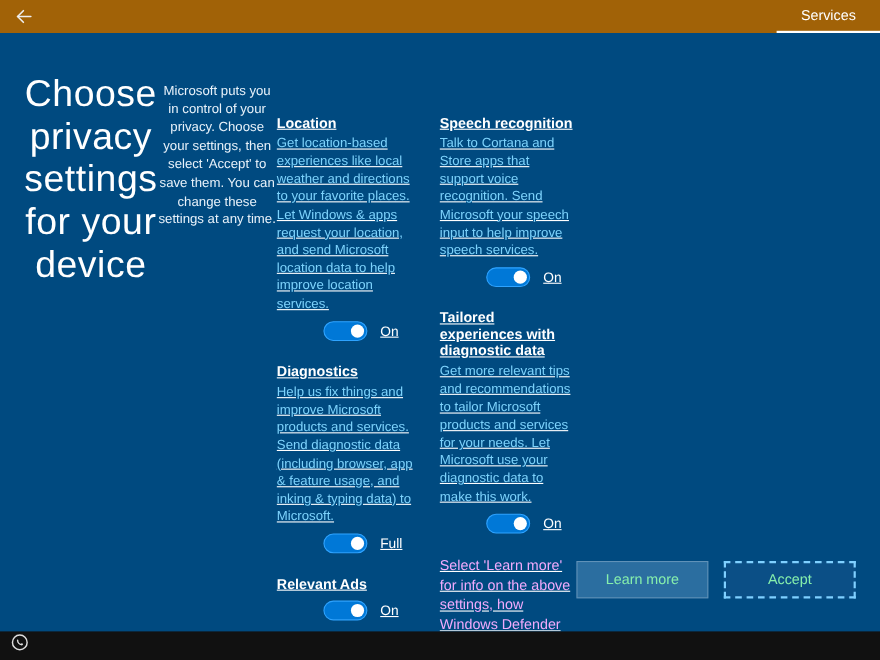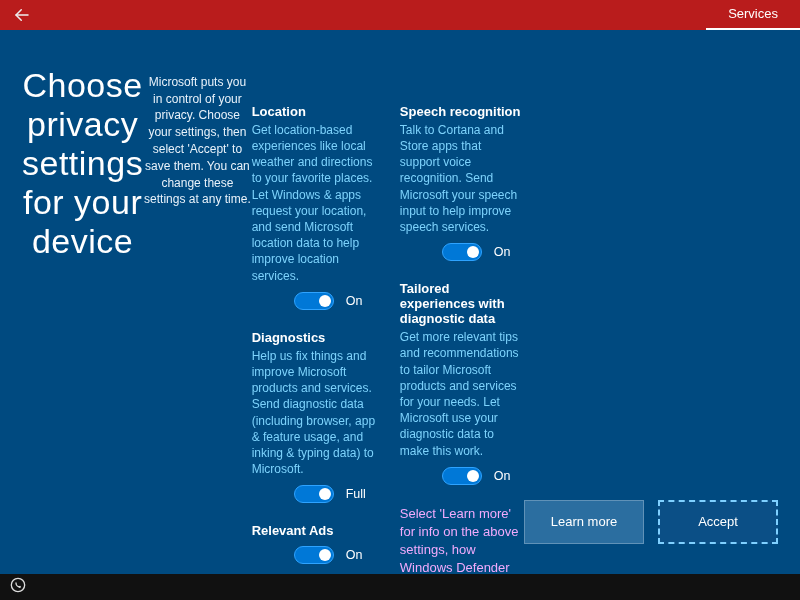--- a/index.html
+++ b/index.html
@@ -1,21 +1,21 @@
 <!DOCTYPE html>
 <html><head>
   <meta charset="utf-8">
   <style>
     * { margin: 0; padding: 0; box-sizing: border-box; }
     html, body { width: 800px; height: 600px; overflow: hidden; font-family: "Segoe UI", Arial, sans-serif; }
     body { background: #004a80; color: #fff; display: flex; flex-direction: column; }
 
     .topbar {
       height: 34px;
-      background: #b91c1c;
+      background: #a16207;
       display: flex;
       align-items: stretch;
       justify-content: space-between;
       color: #ddd;
     }
     .topbar .back {
       width: 44px;
       display: flex;
       align-items: center;
       justify-content: center;
@@ -49,20 +49,21 @@
       margin: 8px auto 0;
       max-width: 720px;
       line-height: 1.4;
       color: #e8f2fa;
     }
 
     .settings {
       display: flex;
       gap: 24px;
       margin-top: 38px;
+      text-decoration: underline;
     }
     .col { flex: 1 1 0; }
     .setting { margin-bottom: 20px; }
     .setting-title {
       font-size: 13px;
       font-weight: 600;
       margin-bottom: 3px;
     }
     .setting-desc {
       font-size: 12px;
@@ -107,29 +108,29 @@
 
     .footer {
       margin-top: auto;
       display: flex;
       justify-content: flex-end;
       gap: 14px;
       padding: 10px 0 20px;
     }
     .btn {
       min-width: 120px;
-      height: 44px;
+      height: 34px;
       display: flex;
       align-items: center;
       justify-content: center;
       font-size: 13px;
       cursor: pointer;
       border: 1px solid rgba(255,255,255,0.25);
       background: #2b6ea0;
-      color: #ffffff;
+      color: #86efac;
       text-align: right;
     }
     .btn.primary {
       background: #0b4f86;
       border: 2px dashed #7fd0ff;
     }
 
     .bottombar {
       height: 30px;
       background: #111;

